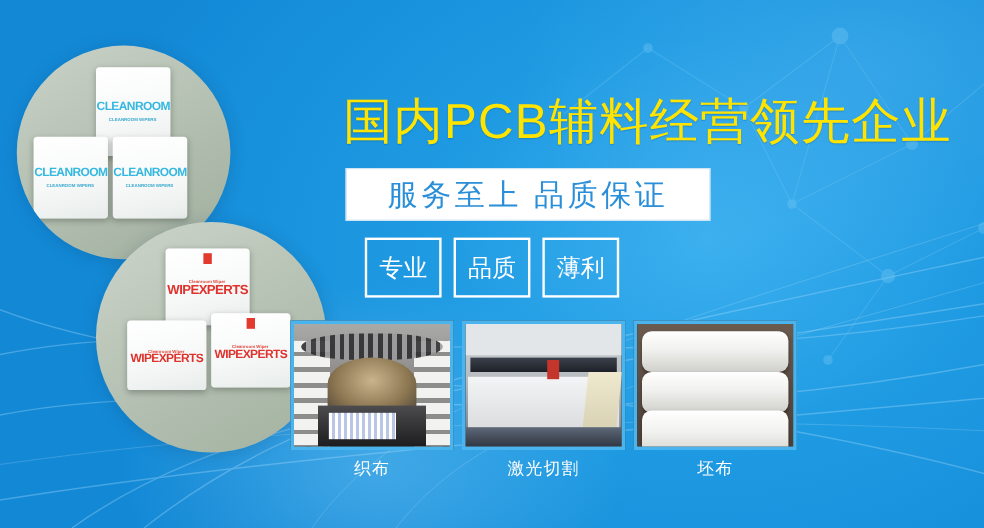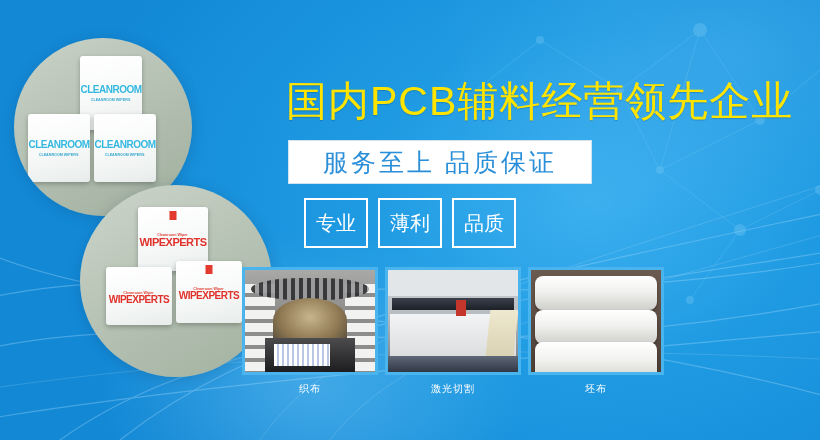--- a/index.html
+++ b/index.html
@@ -150,21 +150,21 @@
     border: 3px solid #49b4ee;
     box-sizing: border-box;
     overflow: hidden;
     position: relative;
     background: #333;
   }
   .thumb-caption {
     margin-top: 7px;
     text-align: center;
     color: #ffffff;
-    font-size: 10px;
+    font-size: 14px;
     letter-spacing: 1px;
     white-space: nowrap;
   }
   .ph { position: absolute; inset: 0; }
 
   
   .ph1 { background: linear-gradient(180deg,#a9a9a7 0%, #8f8e8c 40%, #39393b 100%); }
   .ph1 .spools-l, .ph1 .spools-r {
     position: absolute; top: 14px; bottom: 0; width: 30px;
     background:
@@ -336,24 +336,24 @@
 
   <div class="subtitle-bar">
     <span class="subtitle-text">服务至上 品质保证</span>
   </div>
 
   <div class="tags">
     <div class="tag">
       <span class="tag-text">专业</span>
     </div>
     <div class="tag">
+      <span class="tag-text">品质</span>
+    </div>
+    <div class="tag">
       <span class="tag-text">薄利</span>
-    </div>
-    <div class="tag">
-      <span class="tag-text">品质</span>
     </div>
   </div>
 
   <div class="thumbs">
 
     <div class="thumb-cell">
       <div class="thumb-frame">
         <div class="ph ph1">
           <div class="spools-l"></div>
           <div class="spools-r"></div>

